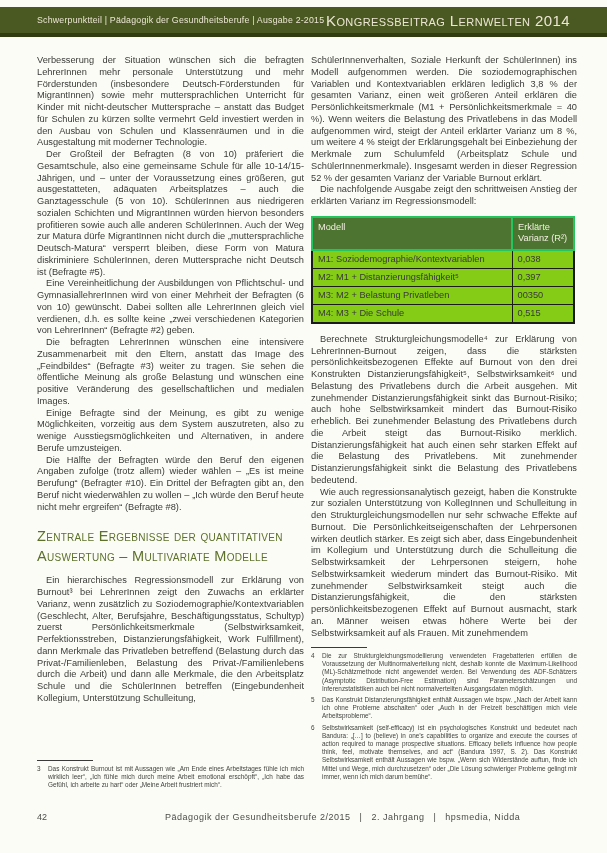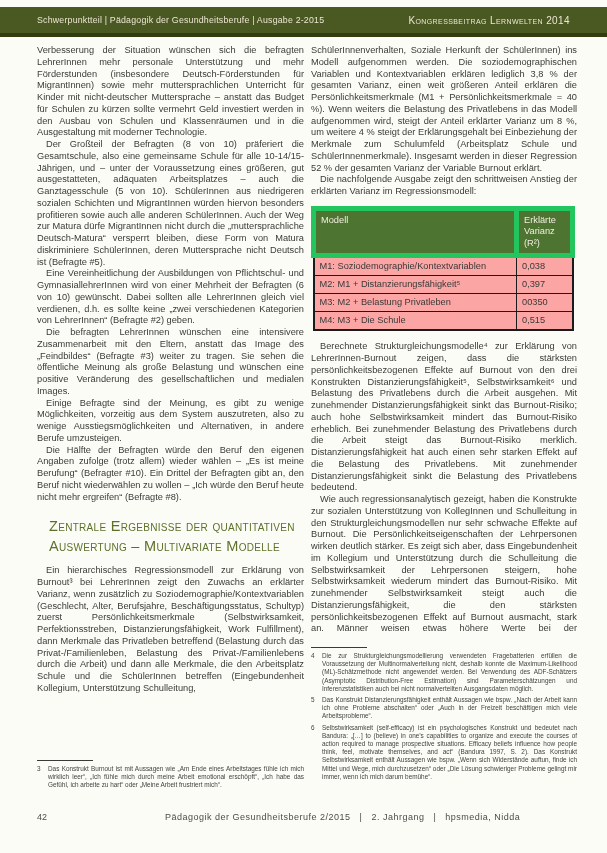--- a/index.html
+++ b/index.html
@@ -4,35 +4,35 @@
 <style>
   html,body{margin:0;padding:0;background:#e8e8e4;}
   .page{position:relative;width:607px;height:853px;background:#fcfcf7;overflow:hidden;
         font-family:"Liberation Sans",sans-serif;color:#3a3a38;}
   
   .header-bar{position:absolute;left:0;top:7px;width:607px;height:26px;background:#4a5822;
               display:flex;align-items:center;justify-content:space-between;
               padding:7px 37px;box-sizing:border-box;}
   .header-shadow{position:absolute;left:0;top:33px;width:607px;height:4px;background:#313c11;}
   .header-left{font-size:8.8px;color:#ece7d4;letter-spacing:0.2px;white-space:pre;}
-  .header-right{font-size:10px;color:#ece7d4;font-variant:small-caps;letter-spacing:0.4px;white-space:pre;}
+  .header-right{font-size:15px;color:#ece7d4;font-variant:small-caps;letter-spacing:0.4px;white-space:pre;}
   
-  .col{position:absolute;top:45px;overflow:hidden;}
+  .col{position:absolute;top:55px;overflow:hidden;}
   .col-left{left:37px;width:267px;height:698px;}
   .col-right{left:311px;width:266px;height:588px;}
   p.body{margin:0;font-size:9.25px;line-height:11.75px;text-align:justify;}
   p.ind{text-indent:9px;}
   .section-heading{font-variant:small-caps;color:#5c7029;font-size:14.5px;line-height:19.5px;
-                   font-weight:400;letter-spacing:0.3px;margin:14px 0 9px 12px;}
+                   font-weight:400;letter-spacing:0.3px;margin:14px 0 9px 0;}
   
   table.model-table{border-collapse:collapse;margin:8px 0 10px 0;width:264px;border:2px solid #1b1b1b;}
   table.model-table th{background:#4d7430;color:#f2efe0;font-weight:400;text-align:left;
-       font-size:9.25px;line-height:11.5px;padding:4px 5px 4px 5px;border:5px solid #22c55e;vertical-align:top;}
+       font-size:9.25px;line-height:11.5px;padding:4px 5px 4px 5px;border:2px solid #22c55e;vertical-align:top;}
   table.model-table td{font-size:9.25px;line-height:11px;padding:3px 5px;border:1px solid #1b1b1b;
-       background:#fca5a5;vertical-align:top;}
+       background:#84cc16;vertical-align:top;}
   .col-model{width:188px;}
   
   .footnote-block{position:absolute;width:267px;}
   .fn-left{left:37px;top:760px;}
   .fn-right{left:311px;top:647px;width:266px;}
   .footnote-rule{width:56px;height:0;border-top:1px solid #3a3a38;margin-bottom:4px;}
   .footnote{display:flex;gap:4px;font-size:6.4px;line-height:8.2px;text-align:justify;
             color:#3f3f3d;margin-bottom:3px;}
   .fn-num{flex:0 0 7px;}
   .fn-text{flex:1;}

